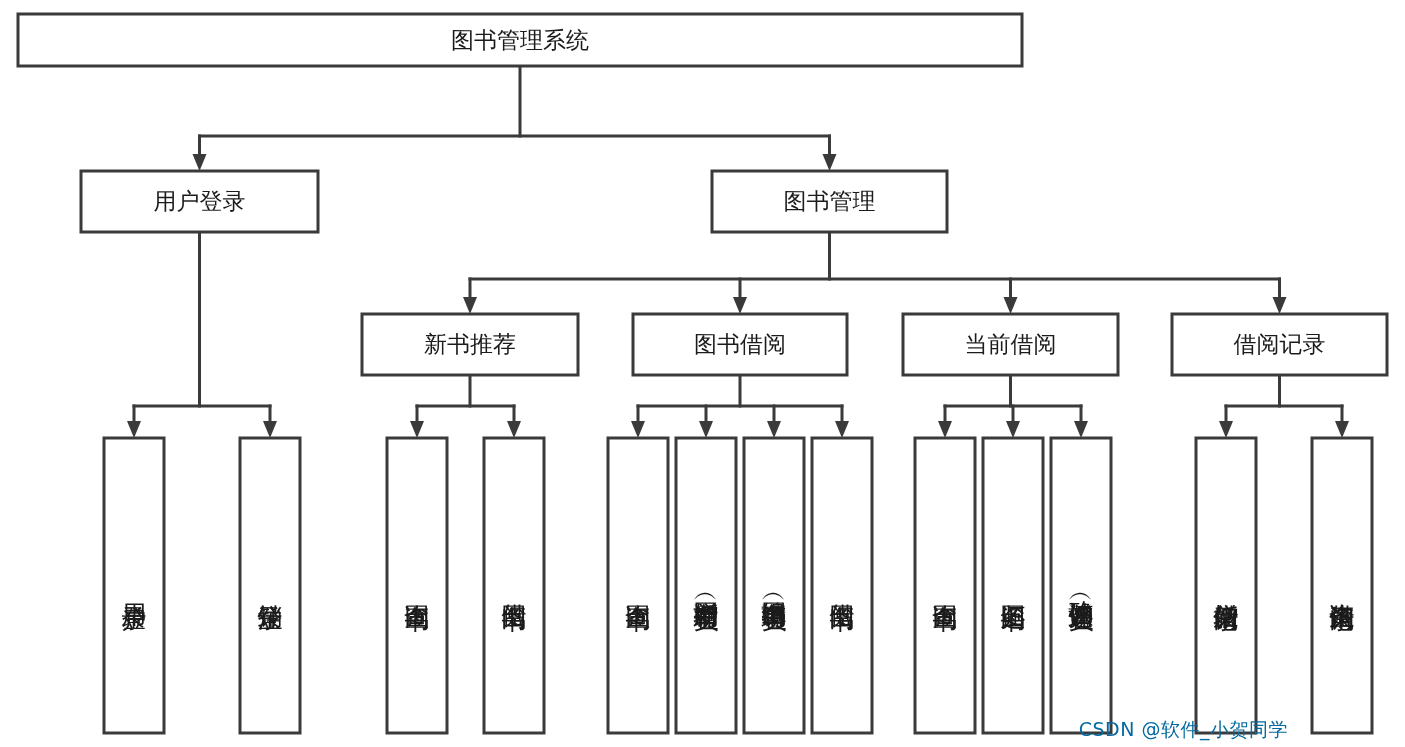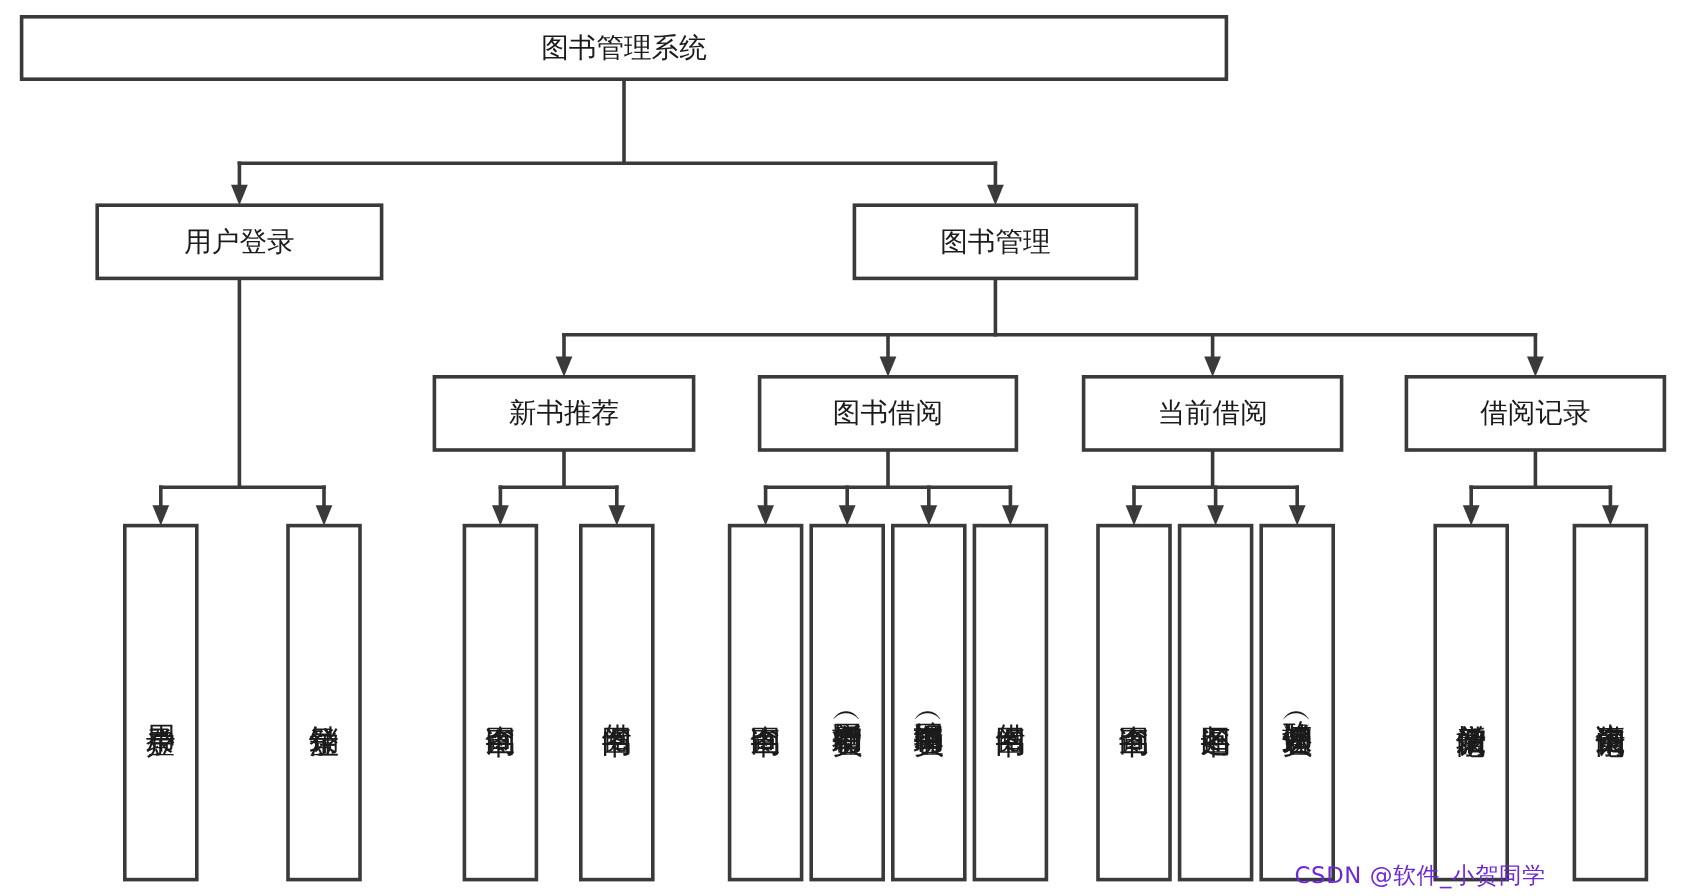--- a/index.html
+++ b/index.html
@@ -65,21 +65,21 @@
     letter-spacing: 1px;
     white-space: nowrap;
     text-align: center;
   }
   .watermark {
     position: absolute;
     right: 8px;
     bottom: 4px;
     font-family: "DejaVu Sans", "Liberation Sans", sans-serif;
     font-size: 19px;
-    color: #6d28d9;
+    color: #0369a1;
     letter-spacing: 0.5px;
     white-space: nowrap;
   }
 </style>
 </head>
 <body>
 
 <div id="diagram-root">
   <svg class="flowchart" viewBox="0 0 1405 747" xmlns="http://www.w3.org/2000/svg">
     <defs>

